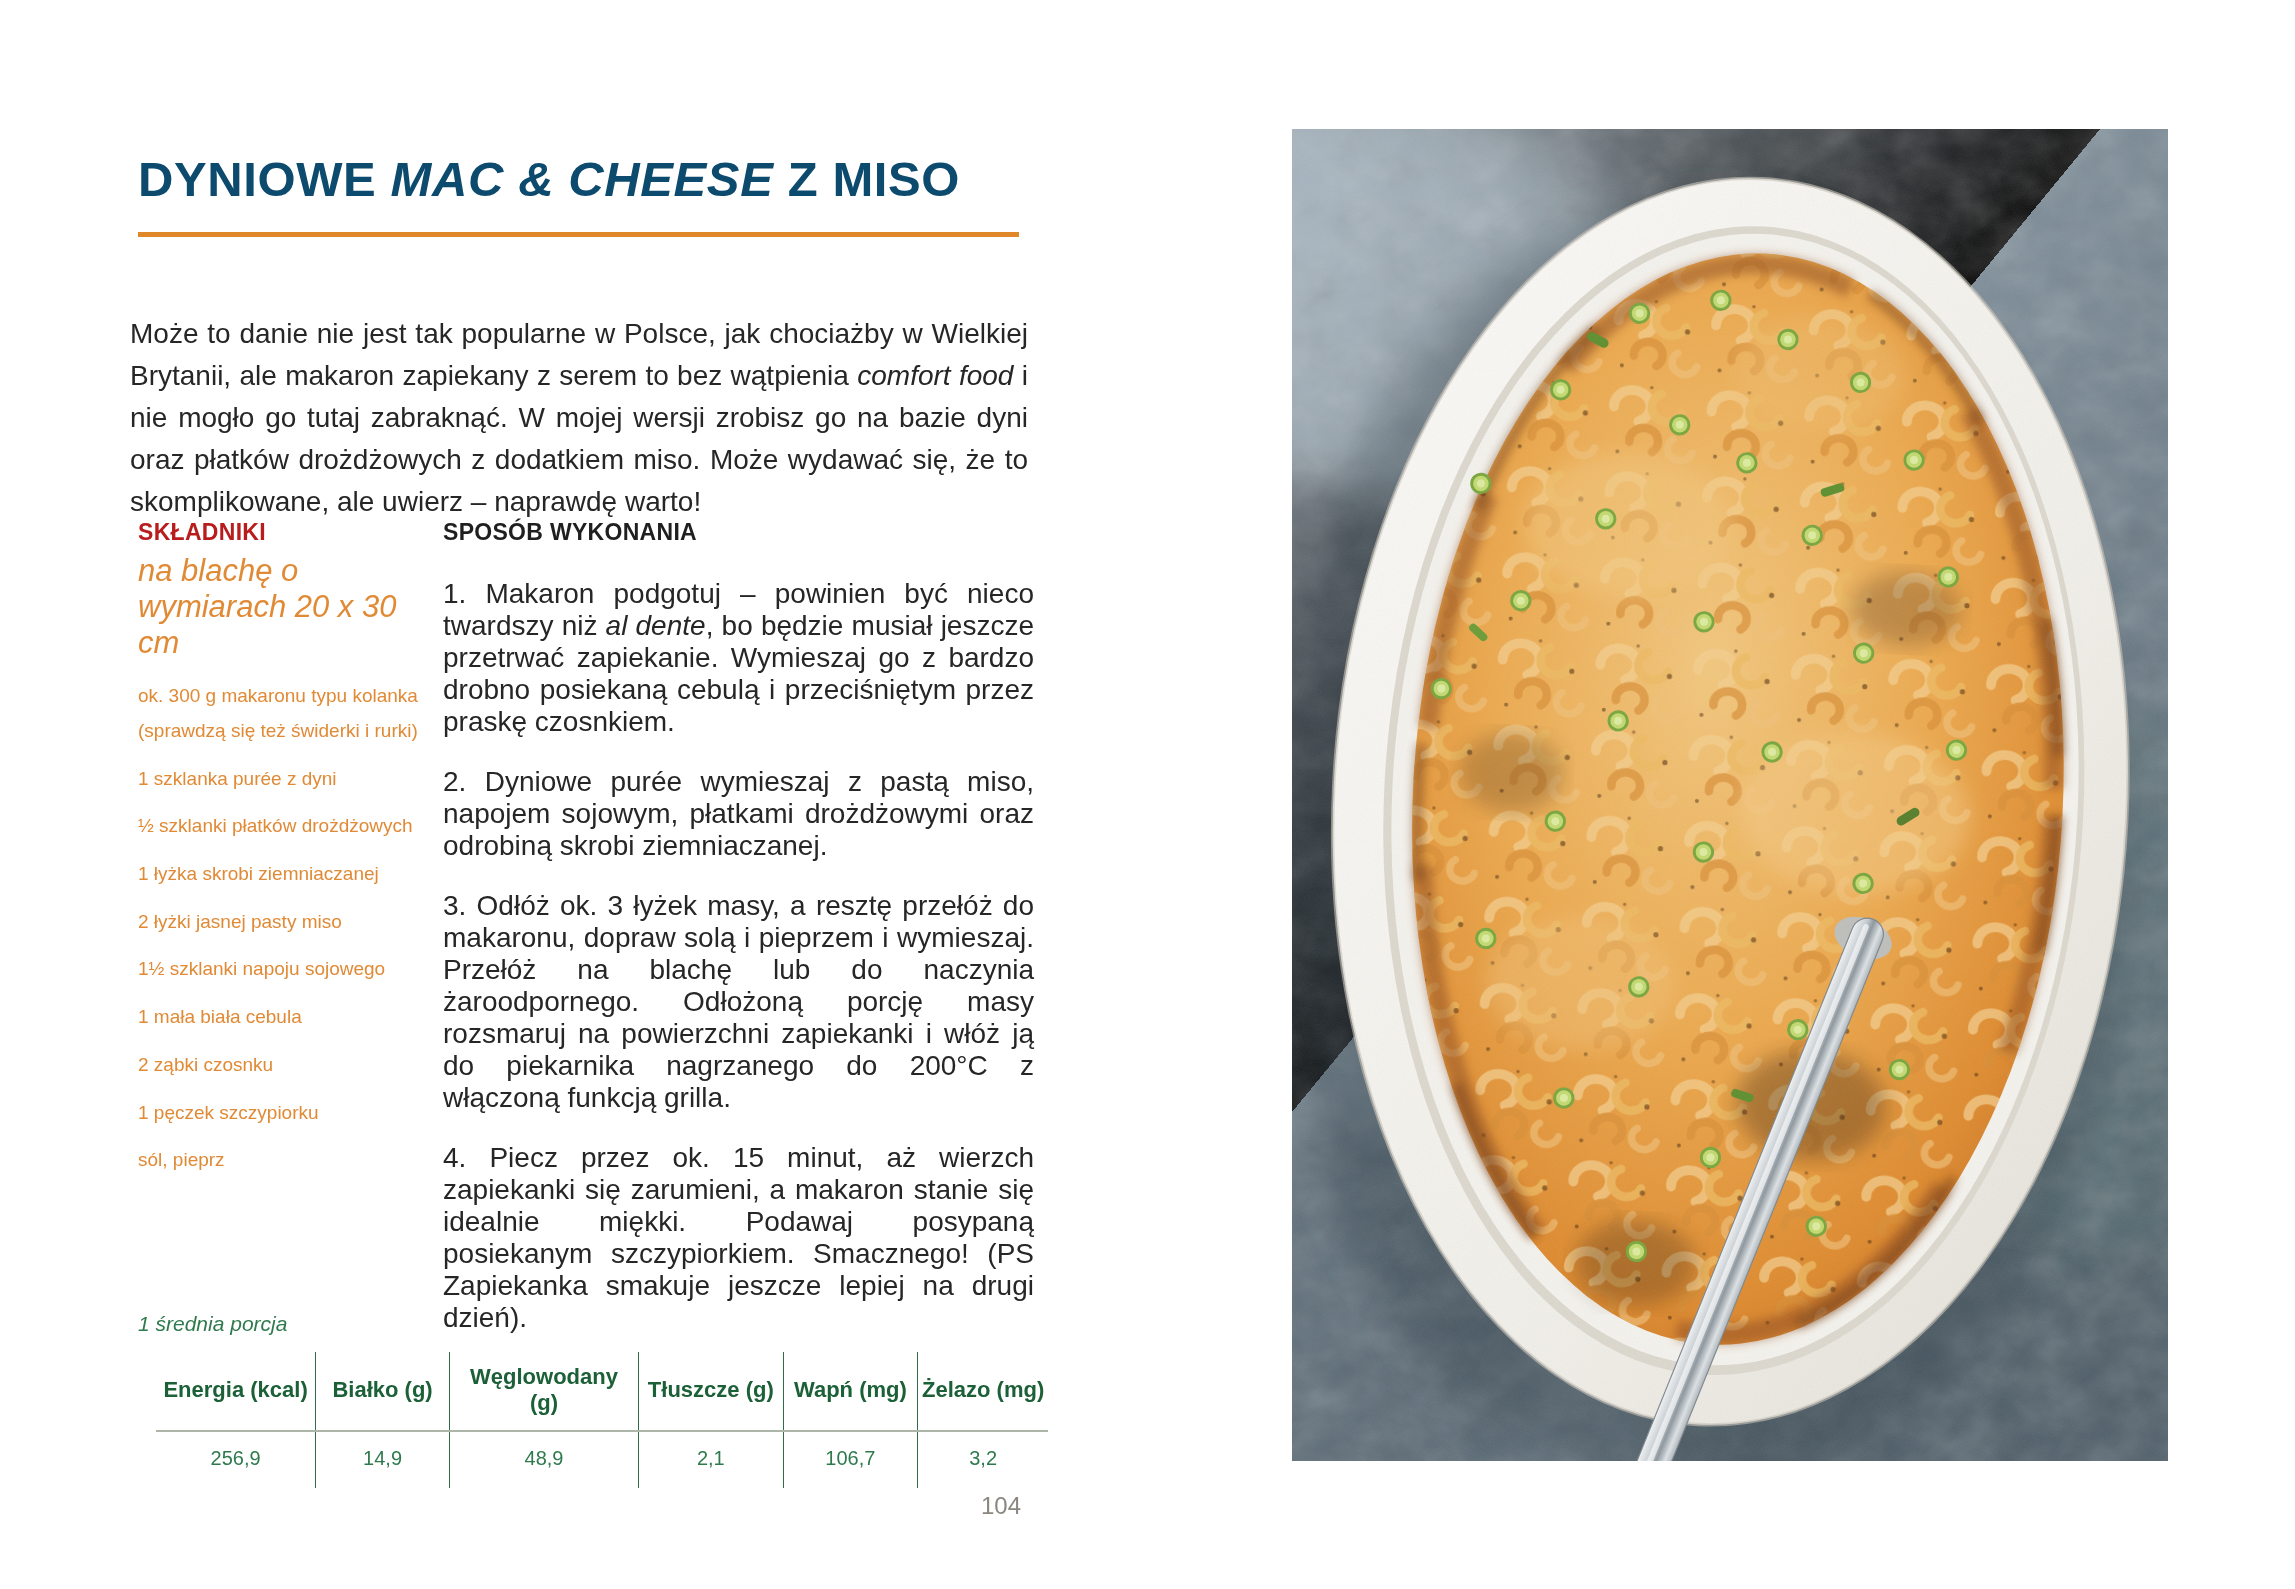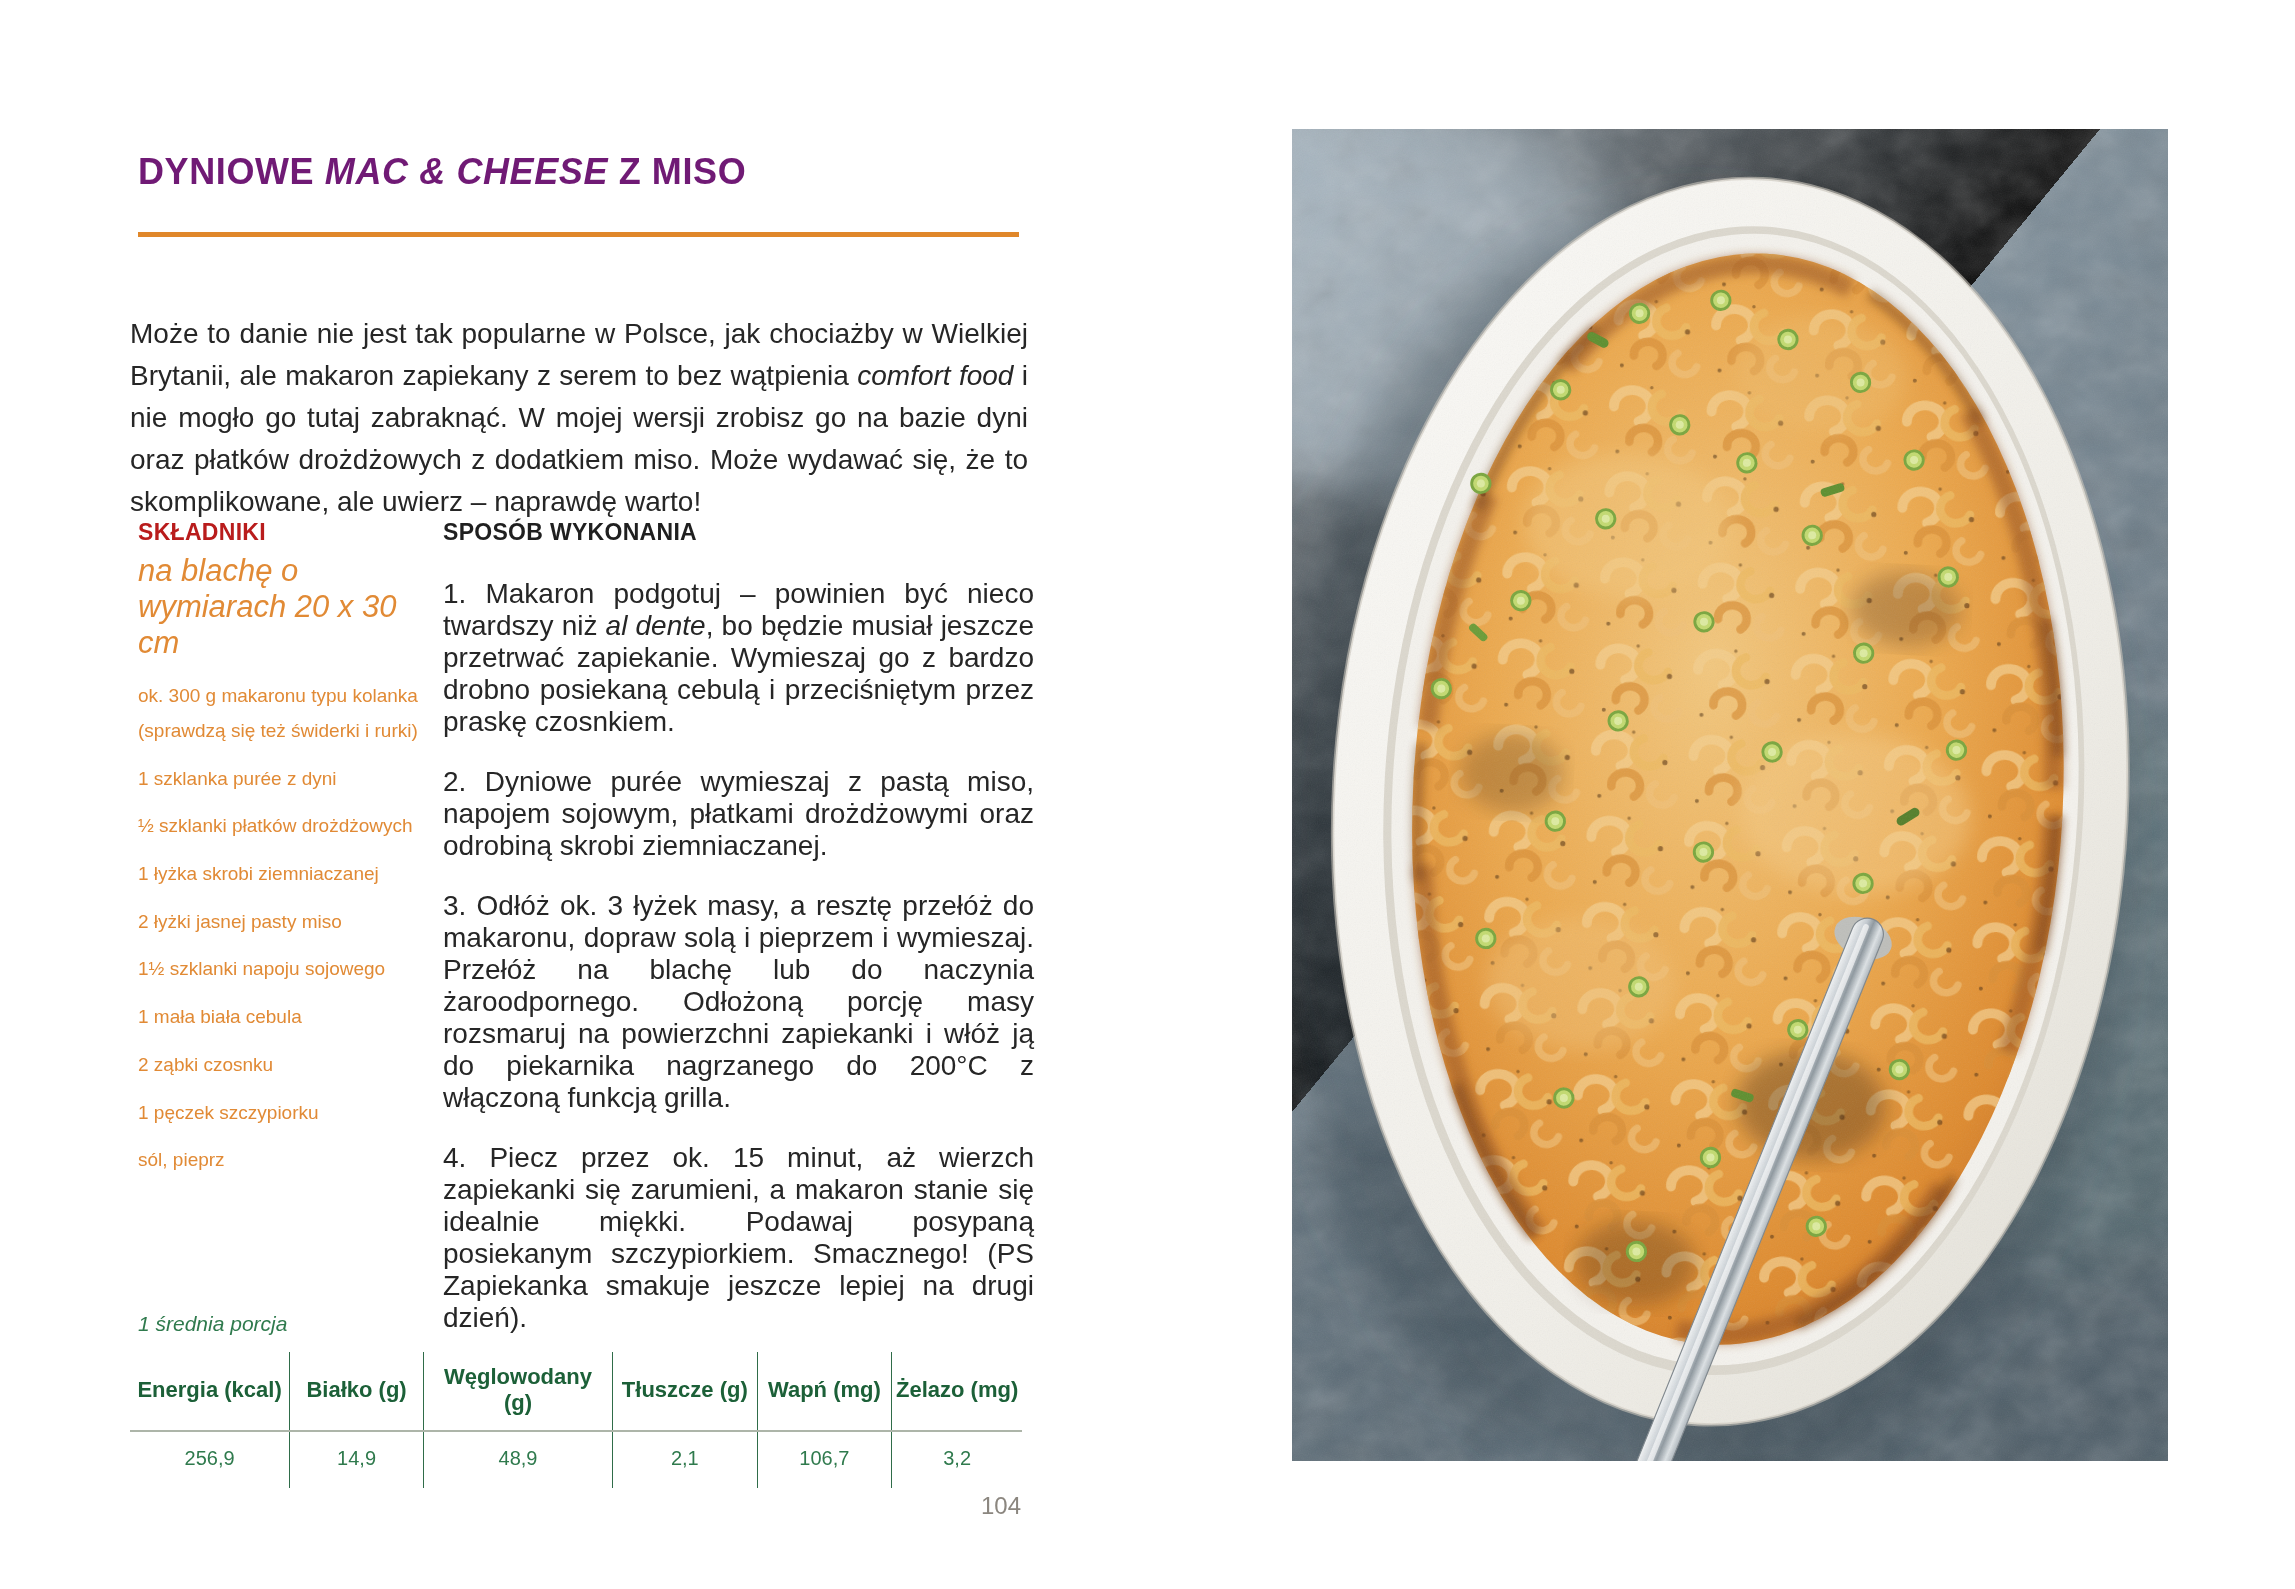--- a/index.html
+++ b/index.html
@@ -7,22 +7,22 @@
     position:relative;
     width:2295px;height:1589px;
     background:#ffffff;
     font-family:"Liberation Sans", sans-serif;
     color:#2b2b2b;
     overflow:hidden;
   }
   
   .title{
     position:absolute;left:138px;top:151px;width:897px;
-    font-size:36px;font-weight:bold;letter-spacing:0.6px;
-    color:#701a75;white-space:nowrap;
+    font-size:49px;font-weight:bold;letter-spacing:0.6px;
+    color:#0c4a6e;white-space:nowrap;
   }
   .title .ital{font-style:italic;}
   .rule{
     position:absolute;left:138px;top:232px;width:881px;height:5.2px;
     background:#E0872A;
   }
   .intro{
     position:absolute;left:130px;top:285px;width:898px;
     font-size:28px;line-height:42px;text-align:justify;color:#262626;
   }
@@ -53,21 +53,21 @@
     font-size:28px;line-height:32px;text-align:justify;color:#262626;
     margin-bottom:25px;
   }
   .step .ital{font-style:italic;}
   
   .portion{
     position:absolute;left:138px;top:1312px;width:891px;
     text-align:left;font-size:21px;font-style:italic;color:#2F7A4D;
   }
   .nutri{
-    position:absolute;left:130px;top:1352px;width:892px;
+    position:absolute;left:156px;top:1352px;width:892px;
     border-collapse:collapse;table-layout:fixed;
   }
   .nutri th{
     font-size:22px;font-weight:bold;color:#1C6038;text-align:center;
     padding:11.5px 3.5px 14px;border-bottom:2.3px solid #ADB5A9;
   }
   .nutri td{
     font-size:20px;font-weight:normal;color:#2F7A4D;text-align:center;
     padding:15px 3.5px 18.4px;
   }

